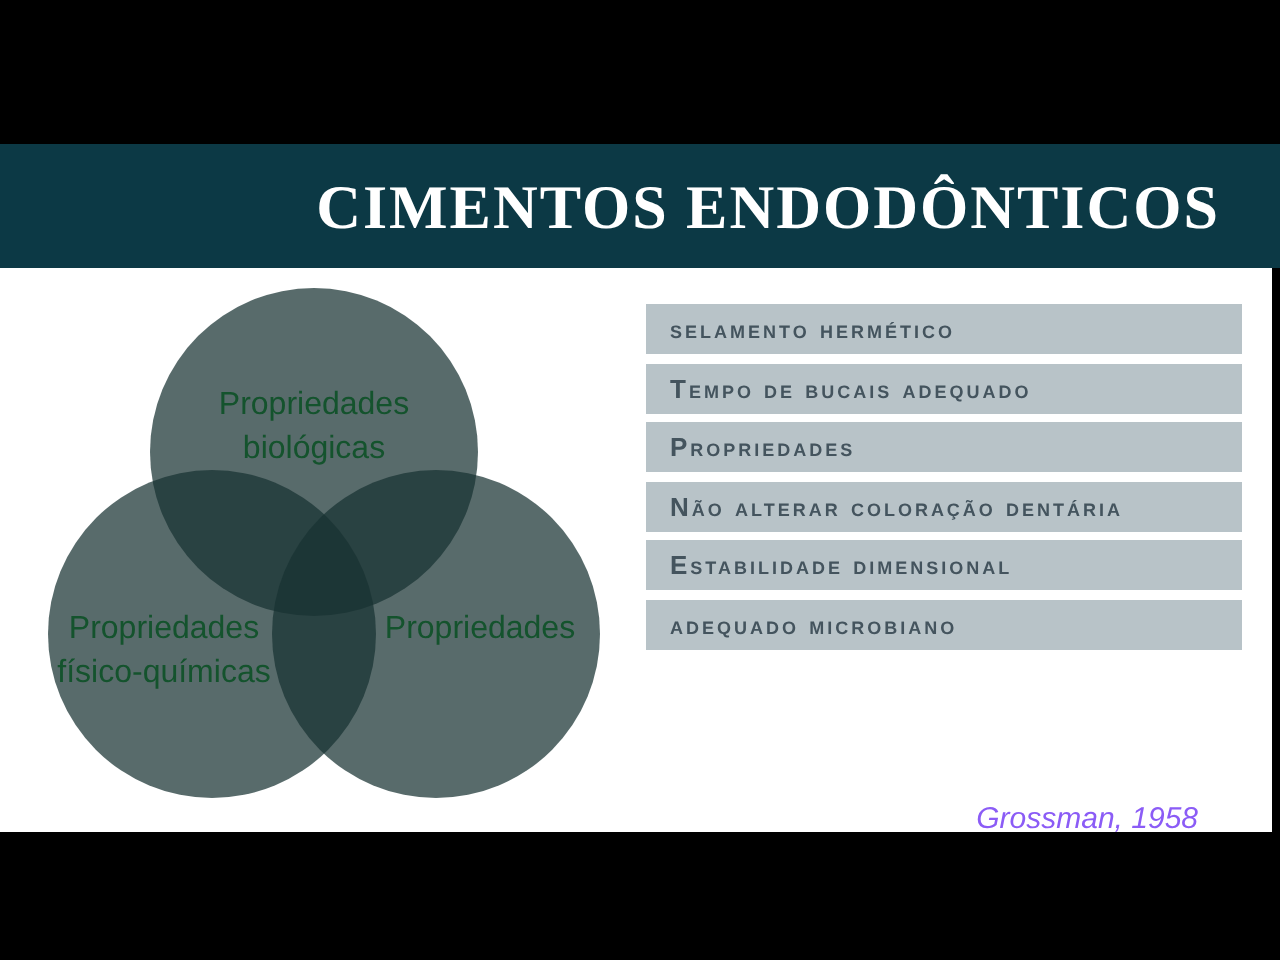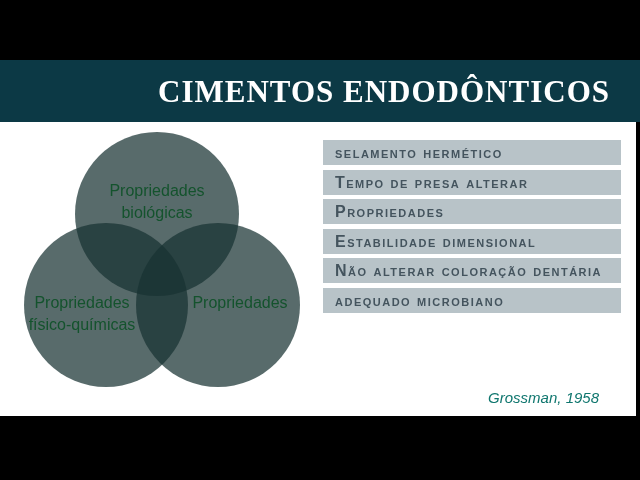--- a/index.html
+++ b/index.html
@@ -11,21 +11,21 @@
     overflow: hidden;
     font-family: "Liberation Sans", sans-serif;
   }
   .letterbox {
     position: absolute; left: 0; width: 640px; background: #000;
   }
   .letterbox.top { top: 0; height: 60px; }
   .letterbox.bottom { top: 416px; height: 64px; }
 
   .slide {
-    position: absolute; left: 0; top: 60px;
+    position: absolute; left: 0; top: 72px;
     width: 636px; height: 356px;
     background: #ffffff;
   }
 
   
   .header-bar {
     position: absolute; left: 0; top: 0;
     width: 640px; height: 62px;
     background: #0c3945;
   }
@@ -75,32 +75,32 @@
     display: flex;
     flex-direction: column;
     gap: 4.6px;
   }
   .req-item {
     height: 25px;
     background: #b8c3c8;
     color: #44545e;
     font-variant: small-caps;
     font-weight: bold;
-    font-size: 16px;
+    font-size: 13px;
     letter-spacing: 1.5px;
     line-height: 25px;
     padding-left: 12px;
     white-space: nowrap;
     overflow: hidden;
   }
 
   
   .citation {
     position: absolute; right: 37px; top: 329px;
-    color: #0f766e;
+    color: #8b5cf6;
     font-style: italic;
     font-size: 15px;
     white-space: nowrap;
     text-align: right;
   }
 </style>
 </head>
 <body>
 
 <div class="stage">
@@ -126,24 +126,24 @@
         <div>Propriedades</div>
         <div>físico-químicas</div>
       </div>
       <div class="venn-label l-right">
         <div>Propriedades</div>
       </div>
     </div>
 
     <div class="req-list">
       <div class="req-item">selamento hermético</div>
-      <div class="req-item">Tempo de presa alterar</div>
+      <div class="req-item">Tempo de bucais adequado</div>
       <div class="req-item">Propriedades</div>
+      <div class="req-item">Não alterar coloração dentária</div>
       <div class="req-item">Estabilidade dimensional</div>
-      <div class="req-item">Não alterar coloração dentária</div>
       <div class="req-item">adequado microbiano</div>
     </div>
 
     <div class="citation">Grossman,  1958</div>
 
   </div>
 
   <div class="letterbox bottom"></div>
 
 </div>

